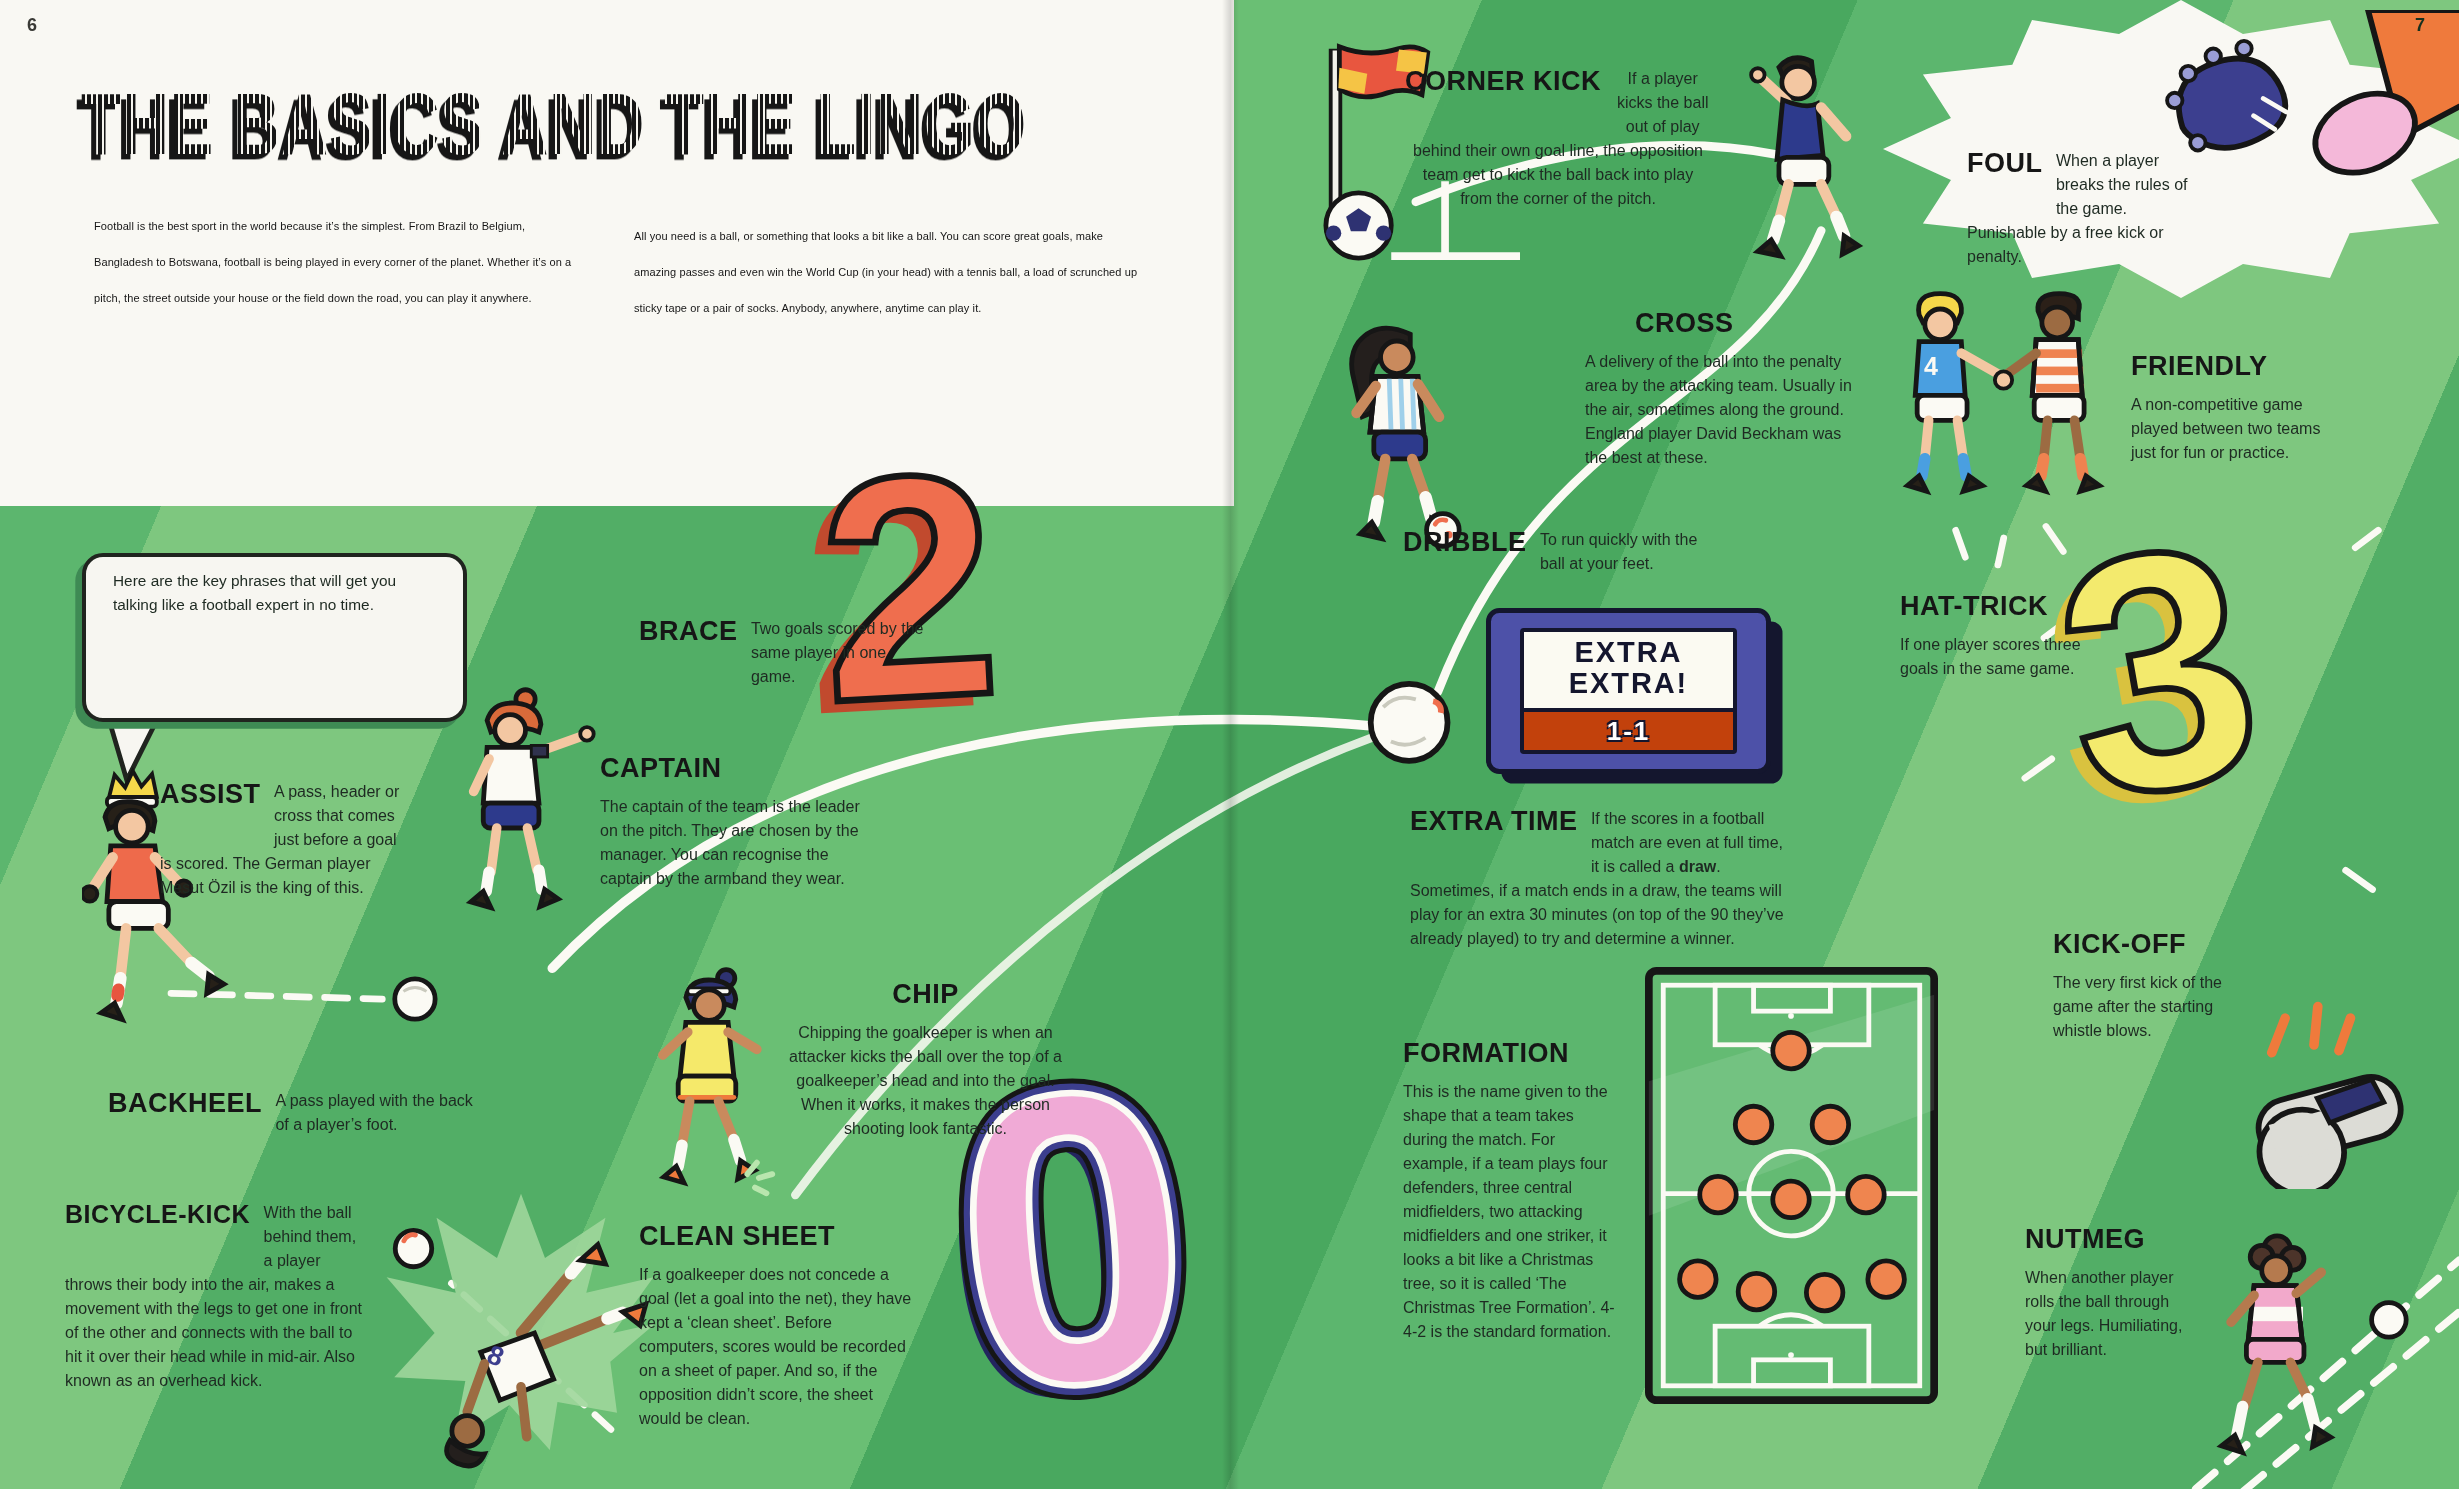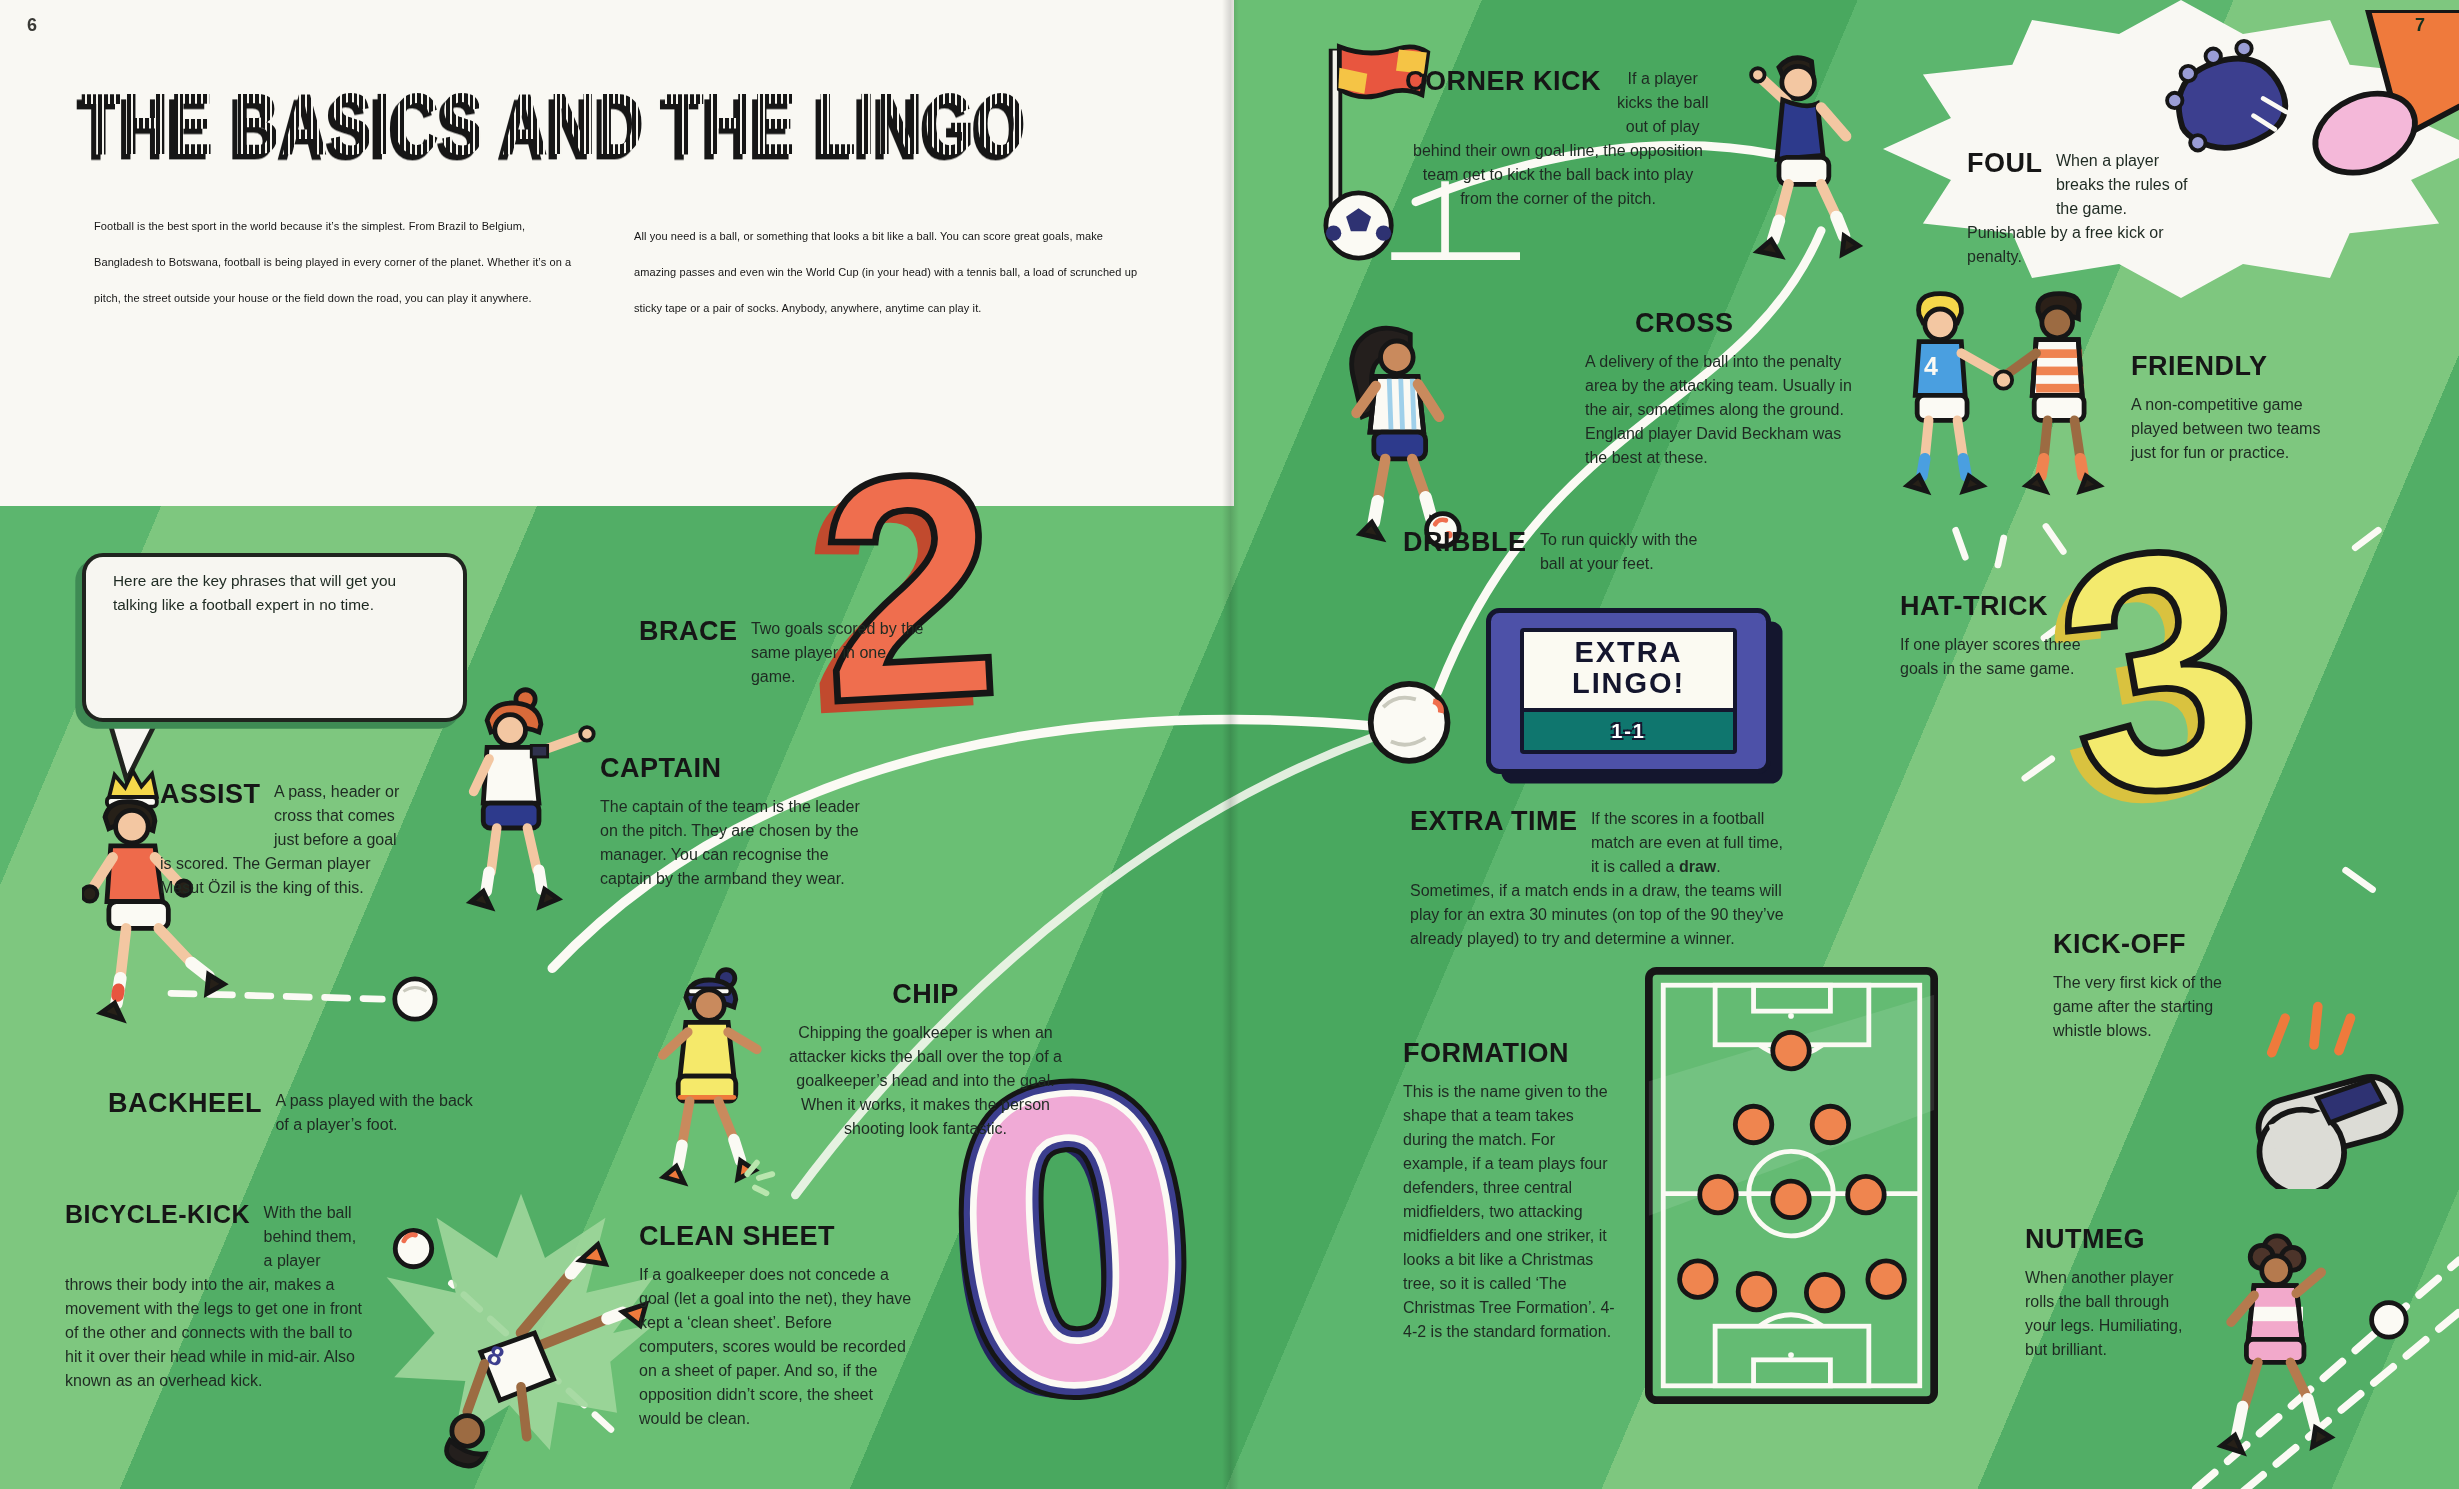--- a/index.html
+++ b/index.html
@@ -61,22 +61,22 @@
   .numzero span{position:absolute;left:0;top:0;font-size:413px;font-weight:900;line-height:.9;}
   .n0a{color:#161616;-webkit-text-stroke:29px #161616;text-shadow:-15.4px 11.5px 0 #23255e;}
   .n0b{color:#3c3e8e;-webkit-text-stroke:19px #3c3e8e;}
   .n0c{color:#f0aad6;-webkit-text-stroke:6.7px #fbfaf4;}
   .tv{position:absolute;left:1486px;top:608px;width:275px;height:156px;z-index:3;
     background:#4d51a8;border:5.8px solid #14162e;border-radius:13.4px;box-shadow:13.4px 11.5px 0 -1.9px #14162e;}
   .tv-screen{position:absolute;left:29px;right:29px;top:15.4px;bottom:15.4px;background:#fbfaf2;
     border:4.8px solid #14162e;border-radius:3.8px;overflow:hidden;text-align:center;}
   .tv-line{font-size:29px;font-weight:900;letter-spacing:1.9px;color:#14162e;line-height:31px;}
   .tv-line:first-child{margin-top:4.8px;}
-  .tv-score{position:absolute;left:0;right:0;bottom:0;height:38px;background:#0f766e;border-top:4.8px solid #14162e;
-    font-size:20px;font-weight:900;color:#fff;line-height:38px;letter-spacing:1.9px;
+  .tv-score{position:absolute;left:0;right:0;bottom:0;height:38px;background:#c2410c;border-top:4.8px solid #14162e;
+    font-size:26px;font-weight:900;color:#fff;line-height:38px;letter-spacing:1.9px;
     text-shadow:1.9px 1.9px 0 #14162e,-1.9px 1.9px 0 #14162e,1.9px -1.9px 0 #14162e,-1.9px -1.9px 0 #14162e;}
   .burst{position:absolute;left:1883px;top:0;width:596px;height:298px;background:#f9f8f3;z-index:2;
     clip-path:polygon(100% 50%,88.6% 60.4%,93.3% 75%,78.3% 78.3%,75% 93.3%,60.4% 88.6%,50% 100%,39.6% 88.6%,25% 93.3%,21.7% 78.3%,6.7% 75%,11.4% 60.4%,0% 50%,11.4% 39.6%,6.7% 25%,21.7% 21.7%,25% 6.7%,39.6% 11.4%,50% 0%,60.4% 11.4%,75% 6.7%,78.3% 21.7%,93.3% 25%,88.6% 39.6%);}
   .fig{position:absolute;z-index:3;}
   .overlay{position:absolute;left:0;top:0;z-index:2;pointer-events:none;}
   .jersey{position:absolute;z-index:4;font-weight:900;}
   #jersey4{left:1924px;top:352px;font-size:25px;color:#fbfaf4;}
   #jersey8{left:488px;top:1341px;font-size:27px;color:#3c3e8e;transform:rotate(22deg);}
   b{font-weight:800;}
 </style>
@@ -204,21 +204,21 @@
   <div class="bignum" id="num3">3</div>
   <div class="numzero">
     <span class="n0a">0</span>
     <span class="n0b">0</span>
     <span class="n0c">0</span>
   </div>
 
   <div class="tv">
     <div class="tv-screen">
       <div class="tv-line">EXTRA</div>
-      <div class="tv-line">LINGO!</div>
+      <div class="tv-line">EXTRA!</div>
       <div class="tv-score">1-1</div>
     </div>
   </div>
 
   <div class="burst"></div>
 
   <svg class="fig" style="left:1299px;top:35px" width="221" height="231" viewBox="0 0 230 240">
     <line x1="38" y1="14" x2="38" y2="200" stroke="#161616" stroke-width="14"></line>
     <line x1="38" y1="16" x2="38" y2="198" stroke="#f2f1ea" stroke-width="6"></line>
     <path d="M42,12 q30,12 62,2 q16,-5 30,4 l-6,44 q-18,-8 -36,-2 q-28,10 -50,-4 z" fill="#e8563f" stroke="#161616" stroke-width="5"></path>

